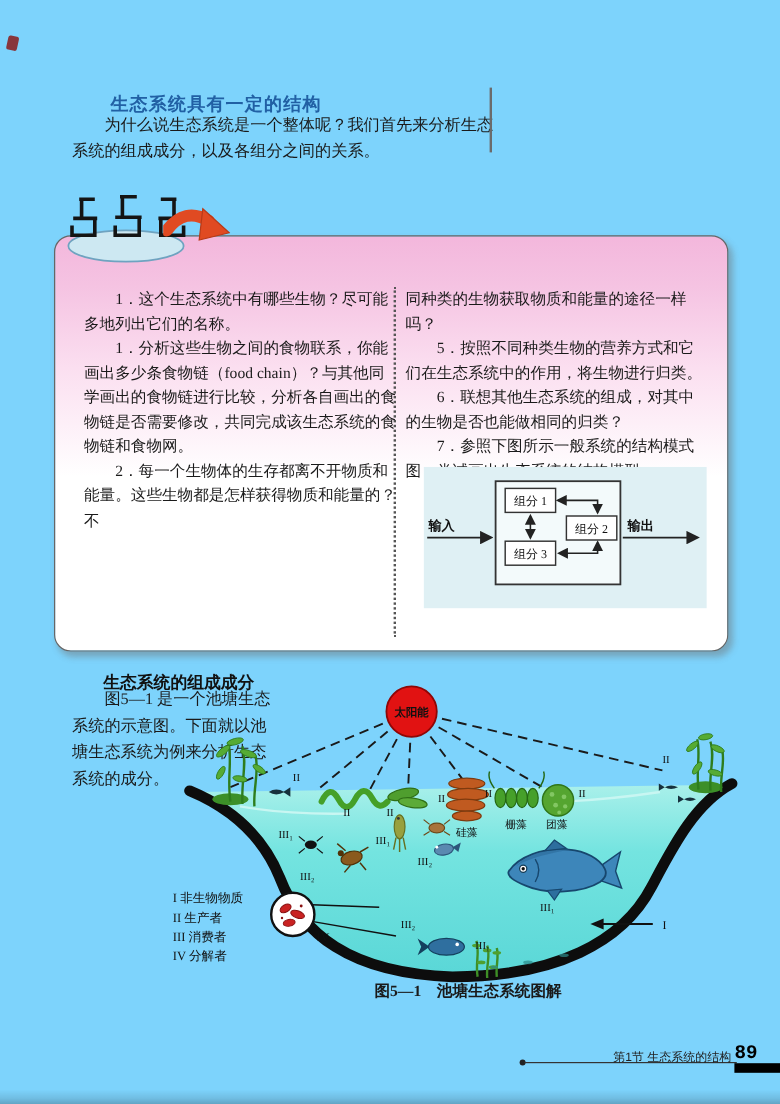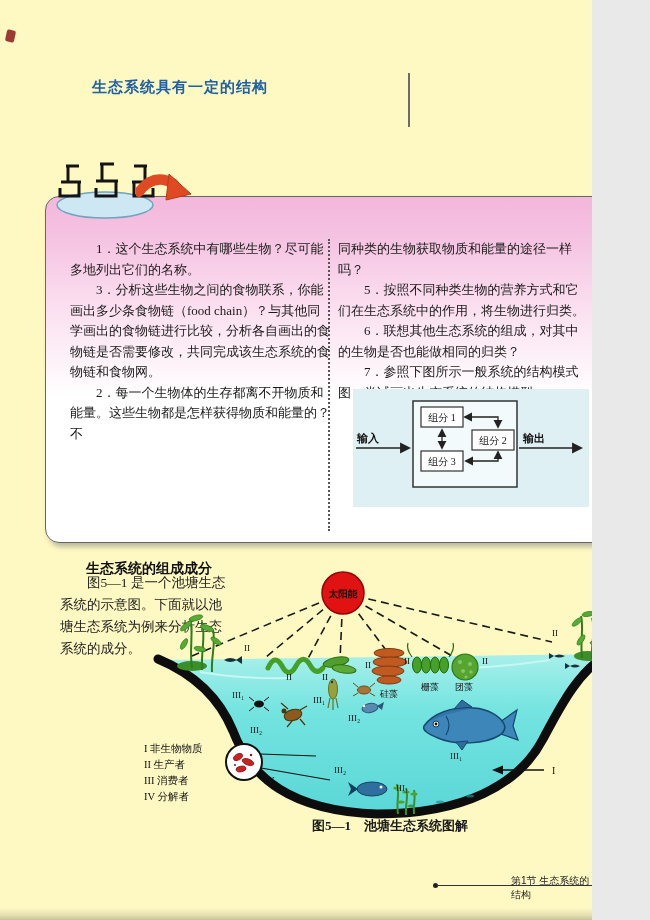--- a/index.html
+++ b/index.html
@@ -1,16 +1,16 @@
 <!DOCTYPE html>
 <html><head>
 <meta charset="utf-8">
 <style>
   html,body{margin:0;padding:0;background:#e9e9e9;}
-  .page{position:relative;width:592px;height:920px;background:#fef9c3;overflow:hidden;
+  .page{position:relative;width:650px;height:920px;background:#7dd3fc;overflow:hidden;
         font-family:"Liberation Serif",serif;color:#1a1a1a;}
   
   .chapter-heading{position:absolute;left:92px;top:66px;font-family:"Liberation Sans",sans-serif;
         font-weight:bold;font-size:15px;color:#2160a4;letter-spacing:1px;}
   .intro{position:absolute;left:60px;top:93px;width:352px;font-size:13.5px;line-height:22px;
         text-indent:2em;margin:0;}
   .top-rule{position:absolute;left:408px;top:73px;width:2px;height:54px;background:#6b6b6b;}
   .artifact{position:absolute;left:6px;top:30px;width:9px;height:12px;background:#8a1a1a;
         border-radius:2px;transform:rotate(12deg);opacity:.85;}
   
@@ -55,27 +55,28 @@
         background:linear-gradient(180deg,rgba(0,0,0,0) 0%,rgba(0,0,0,.10) 60%,rgba(0,0,0,.22) 100%);}
 </style>
 </head>
 <body>
 
 <div class="page">
 
   <div class="artifact"></div>
 
   <h2 class="chapter-heading">生态系统具有一定的结构</h2>
+  <p class="intro">为什么说生态系统是一个整体呢？我们首先来分析生态系统的组成成分，以及各组分之间的关系。</p>
   <div class="top-rule"></div>
 
   <div class="think-box">
     <div class="divider"></div>
     <div class="col col-left">
       <p>1．这个生态系统中有哪些生物？尽可能多地列出它们的名称。</p>
-      <p>3．分析这些生物之间的食物联系，你能画出多少条食物链（food chain）？与其他同学画出的食物链进行比较，分析各自画出的食物链是否需要修改，共同完成该生态系统的食物链和食物网。</p>
+      <p>1．分析这些生物之间的食物联系，你能画出多少条食物链（food chain）？与其他同学画出的食物链进行比较，分析各自画出的食物链是否需要修改，共同完成该生态系统的食物链和食物网。</p>
       <p>2．每一个生物体的生存都离不开物质和能量。这些生物都是怎样获得物质和能量的？不</p>
     </div>
     <div class="col col-right">
       <p class="no-indent">同种类的生物获取物质和能量的途径一样吗？</p>
       <p>5．按照不同种类生物的营养方式和它们在生态系统中的作用，将生物进行归类。</p>
       <p>6．联想其他生态系统的组成，对其中的生物是否也能做相同的归类？</p>
       <p>7．参照下图所示一般系统的结构模式图，尝试画出生态系统的结构模型。</p>
     </div>
 
     <svg class="sys-diagram fig" viewBox="0 0 236 118">

